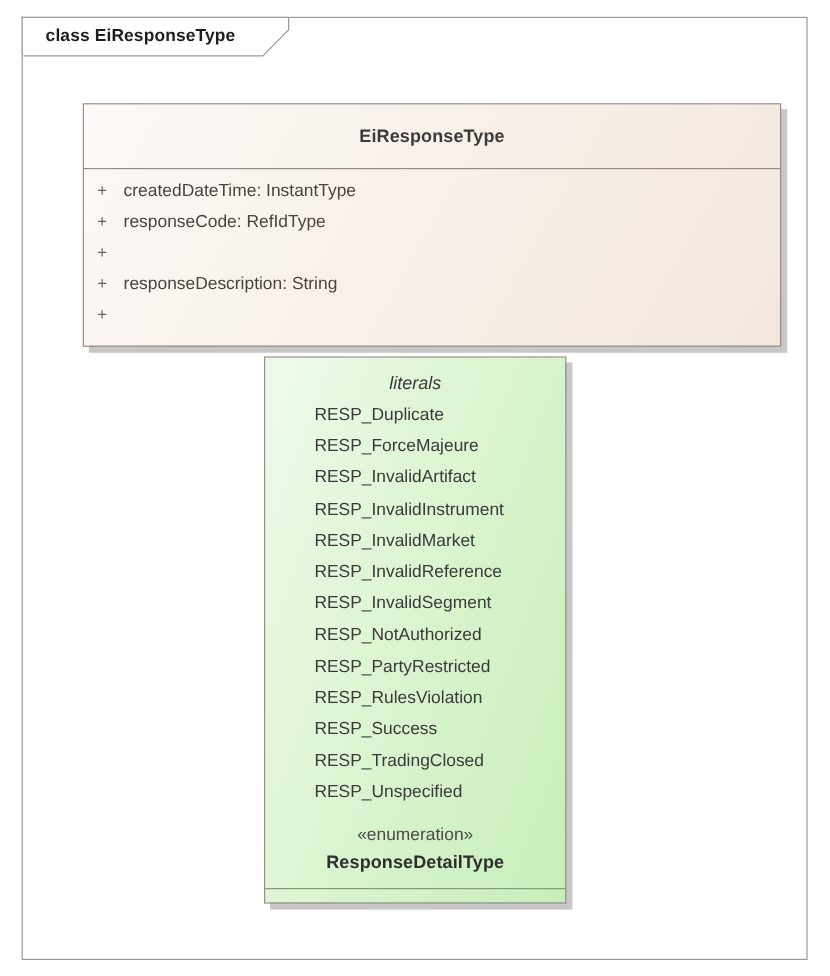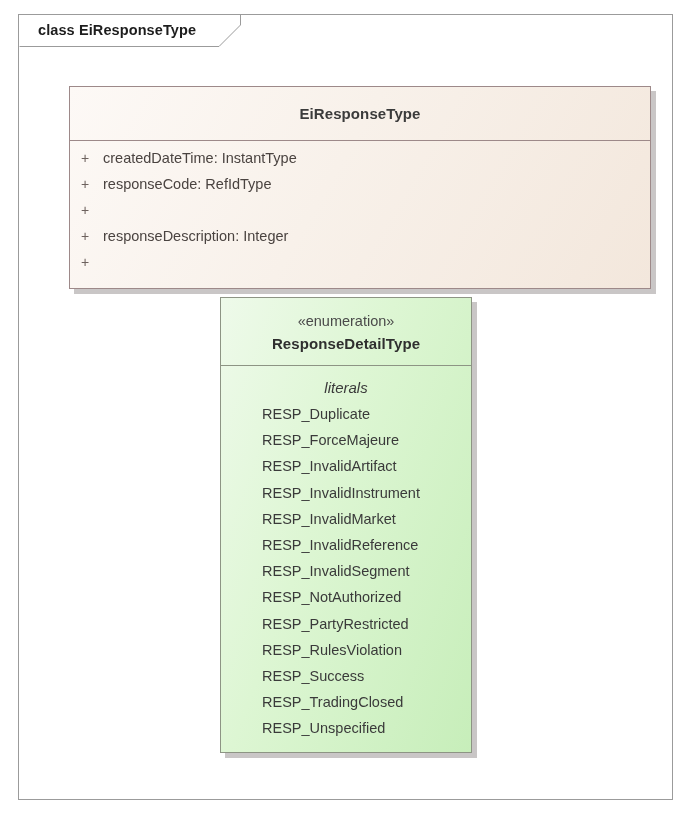--- a/index.html
+++ b/index.html
@@ -213,50 +213,50 @@
       </div>
       <div class="attr-row">
         <span class="attr-vis">+</span>
         <span class="attr-text">responseCode: RefIdType</span>
       </div>
       <div class="attr-row">
         <span class="attr-vis">+</span>
       </div>
       <div class="attr-row">
         <span class="attr-vis">+</span>
-        <span class="attr-text">responseDescription: Integer</span>
+        <span class="attr-text">responseDescription: String</span>
       </div>
       <div class="attr-row">
         <span class="attr-vis">+</span>
       </div>
     </div>
 
   </div>
 </div>
 
 <div id="enum-box" class="uml-box">
   <div class="shadow"></div>
   <div class="body">
-
-    <div id="enum-name-compartment">
-      <span id="enum-stereotype">«enumeration»</span>
-      <span id="enum-name">ResponseDetailType</span>
-    </div>
 
     <div id="enum-literals-compartment">
       <div id="literals-title">literals</div>
       <div class="literal-row">RESP_Duplicate</div>
       <div class="literal-row">RESP_ForceMajeure</div>
       <div class="literal-row">RESP_InvalidArtifact</div>
       <div class="literal-row">RESP_InvalidInstrument</div>
       <div class="literal-row">RESP_InvalidMarket</div>
       <div class="literal-row">RESP_InvalidReference</div>
       <div class="literal-row">RESP_InvalidSegment</div>
       <div class="literal-row">RESP_NotAuthorized</div>
       <div class="literal-row">RESP_PartyRestricted</div>
       <div class="literal-row">RESP_RulesViolation</div>
       <div class="literal-row">RESP_Success</div>
       <div class="literal-row">RESP_TradingClosed</div>
       <div class="literal-row">RESP_Unspecified</div>
     </div>
 
+    <div id="enum-name-compartment">
+      <span id="enum-stereotype">«enumeration»</span>
+      <span id="enum-name">ResponseDetailType</span>
+    </div>
+
   </div>
 </div>
 
 </body></html>

